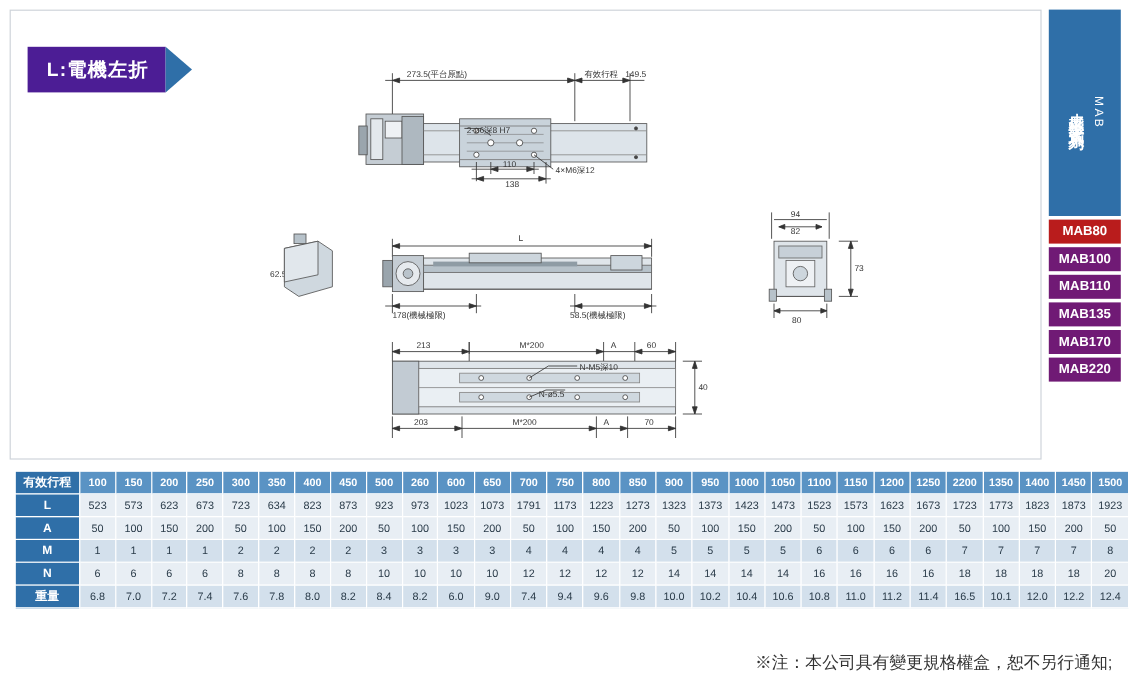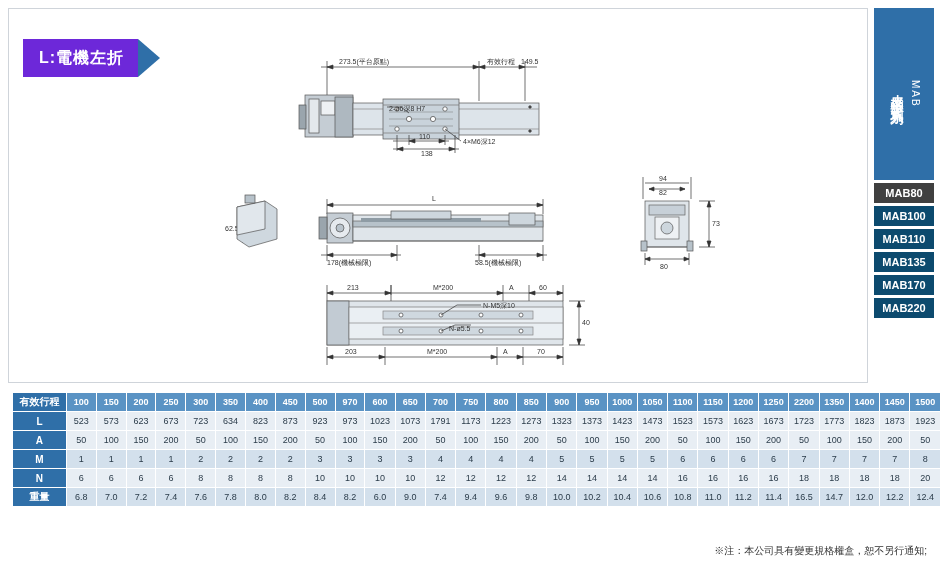--- a/index.html
+++ b/index.html
@@ -32,21 +32,21 @@
 
   
   .title-flag {
     position: absolute;
     left: 14px; top: 30px;
     height: 38px;
     display: flex;
     align-items: stretch;
   }
   .title-flag .body {
-    background: #6d28d9;
+    background: #4c1d95;
     color: #ffffff;
     font-size: 16px;
     font-weight: bold;
     padding: 0 14px 0 16px;
     display: flex;
     align-items: center;
     letter-spacing: 1px;
   }
   .title-flag .arrow {
     width: 0; height: 0;
@@ -87,24 +87,24 @@
     font-weight: normal;
   }
   .side-item {
     height: 20px;
     display: flex;
     align-items: center;
     justify-content: center;
     font-size: 11px;
     font-weight: bold;
     color: #ffffff;
-    background: #0c4a6e;
+    background: #701a75;
   }
   .side-item.active {
-    background: #404040;
+    background: #b91c1c;
   }
 
   
   .spec-table {
     position: absolute;
     left: 12px; top: 392px;
     border-collapse: collapse;
     font-size: 9px;
   }
   .spec-table td, .spec-table th {
@@ -135,21 +135,21 @@
     width: 28px;
   }
   .spec-table tr.alt td.val {
     background: #d3e0ec;
   }
 
   .footnote {
     position: absolute;
     right: 14px;
     top: 544px;
-    font-size: 10px;
+    font-size: 14px;
     color: #333333;
   }
 
   
   .svg-wrap {
     position: absolute;
     left: 0; top: 0;
     width: 860px; height: 375px;
   }
 </style>
@@ -442,21 +442,21 @@
           <th class="rowhead">有效行程</th>
           <td class="hd">100</td>
           <td class="hd">150</td>
           <td class="hd">200</td>
           <td class="hd">250</td>
           <td class="hd">300</td>
           <td class="hd">350</td>
           <td class="hd">400</td>
           <td class="hd">450</td>
           <td class="hd">500</td>
-          <td class="hd">970</td>
+          <td class="hd">260</td>
           <td class="hd">600</td>
           <td class="hd">650</td>
           <td class="hd">700</td>
           <td class="hd">750</td>
           <td class="hd">800</td>
           <td class="hd">850</td>
           <td class="hd">900</td>
           <td class="hd">950</td>
           <td class="hd">1000</td>
           <td class="hd">1050</td>
@@ -618,21 +618,21 @@
           <td class="val">9.8</td>
           <td class="val">10.0</td>
           <td class="val">10.2</td>
           <td class="val">10.4</td>
           <td class="val">10.6</td>
           <td class="val">10.8</td>
           <td class="val">11.0</td>
           <td class="val">11.2</td>
           <td class="val">11.4</td>
           <td class="val">16.5</td>
-          <td class="val">14.7</td>
+          <td class="val">10.1</td>
           <td class="val">12.0</td>
           <td class="val">12.2</td>
           <td class="val">12.4</td>
         </tr>
       </tbody>
   </table>
 
   <div class="footnote">※注：本公司具有變更規格權盒，恕不另行通知;</div>
 
 </div>

